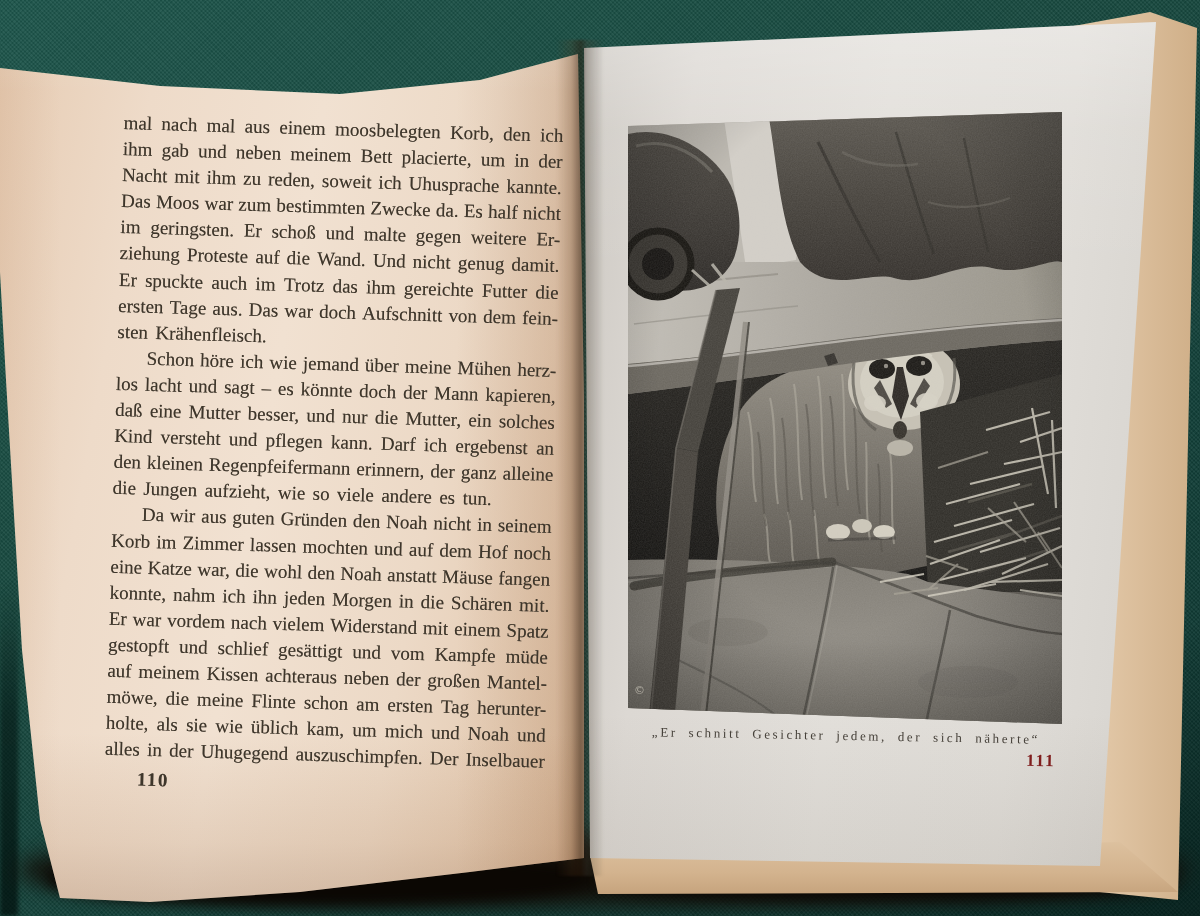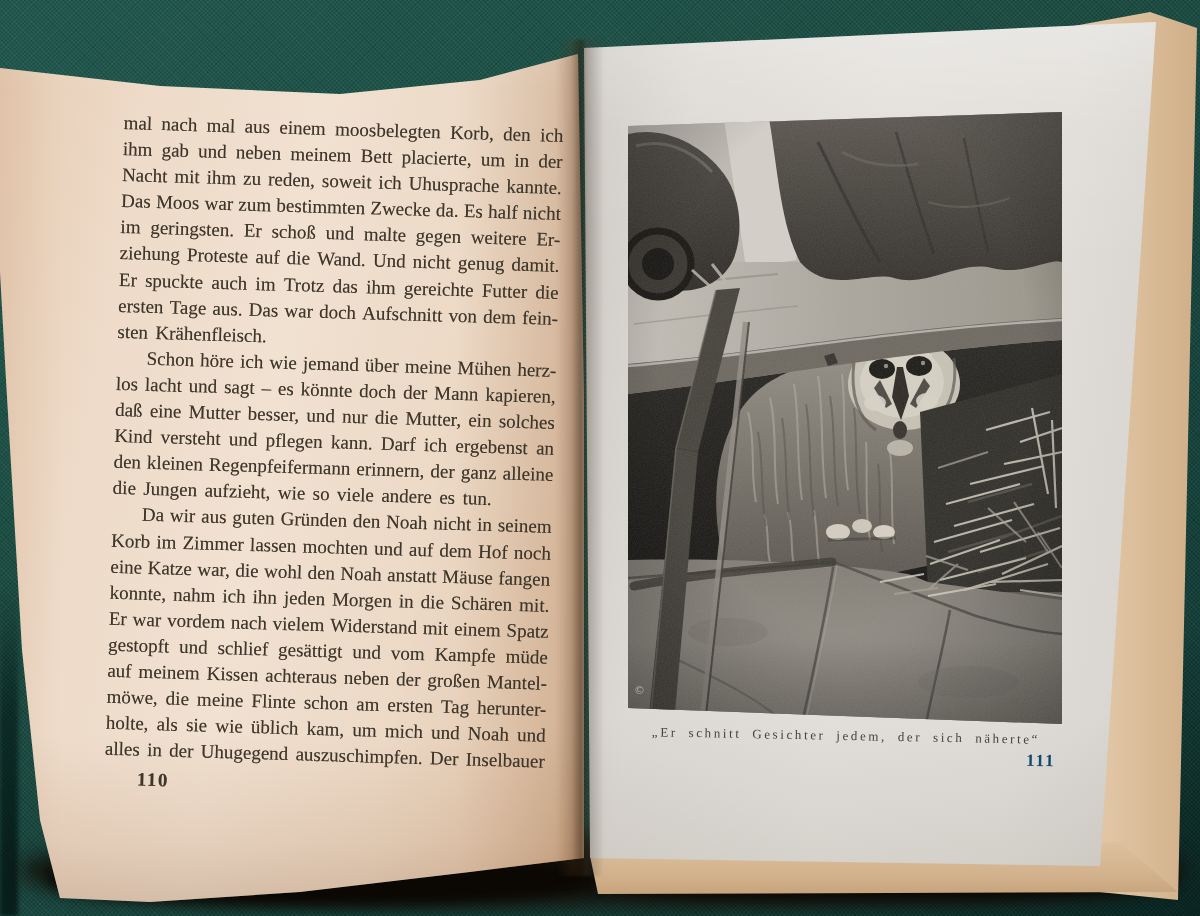--- a/index.html
+++ b/index.html
@@ -74,21 +74,21 @@
   .photo{position:absolute;left:628px;top:112px;width:434px;height:612px;
     clip-path:polygon(0 14px, 100% 0, 100% 100%, 0 calc(100% - 16px));}
   .photo svg{display:block;width:100%;height:100%;}
   .copyright{position:absolute;left:634px;top:684px;color:#b8b4a9;font-size:11px;
     font-family:"DejaVu Sans", sans-serif;opacity:.9;}
 
   .caption{position:absolute;left:628px;top:728px;width:436px;text-align:center;
     transform:rotate(1.1deg);color:#46413a;font-size:13px;
     letter-spacing:2.6px;word-spacing:5px;}
   .folio-right{position:absolute;left:1026px;top:751px;transform:rotate(1deg);
-    font-size:17px;letter-spacing:2px;color:#0c4a6e;font-weight:bold;}
+    font-size:17px;letter-spacing:2px;color:#7f1d1d;font-weight:bold;}
 </style>
 </head>
 <body>
 
 <div class="stage">
 
   <div class="cloth"></div>
   <div class="cloth-corner"></div>
   <div class="cloth-fold"></div>
 

